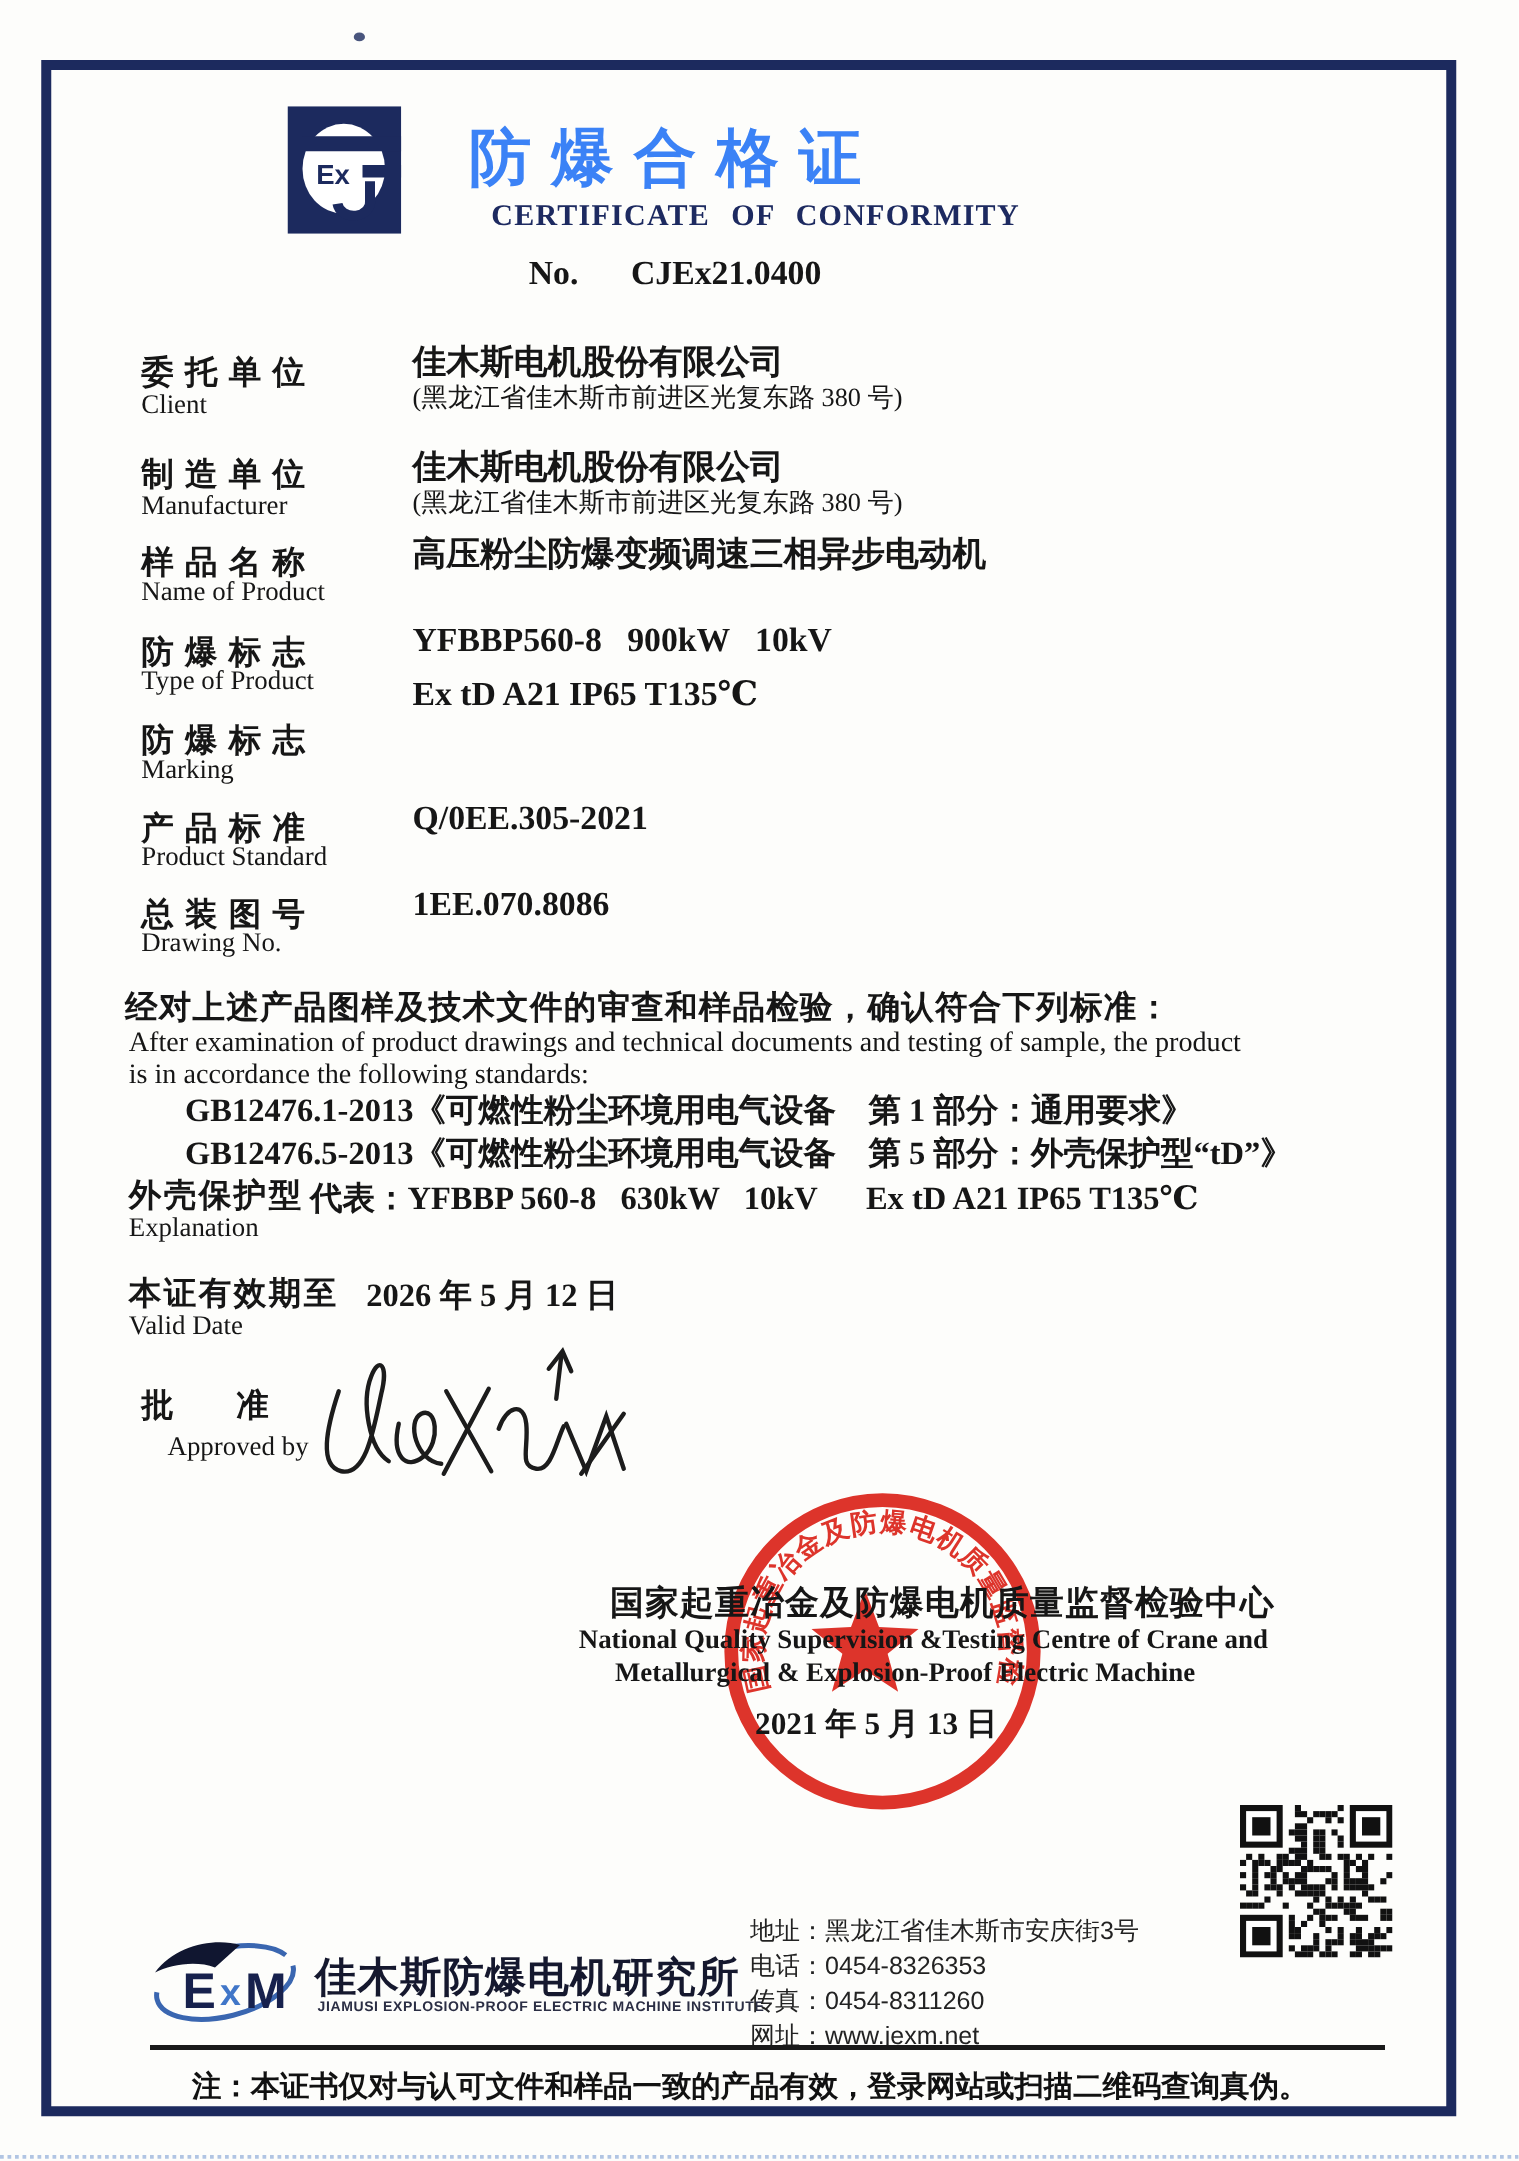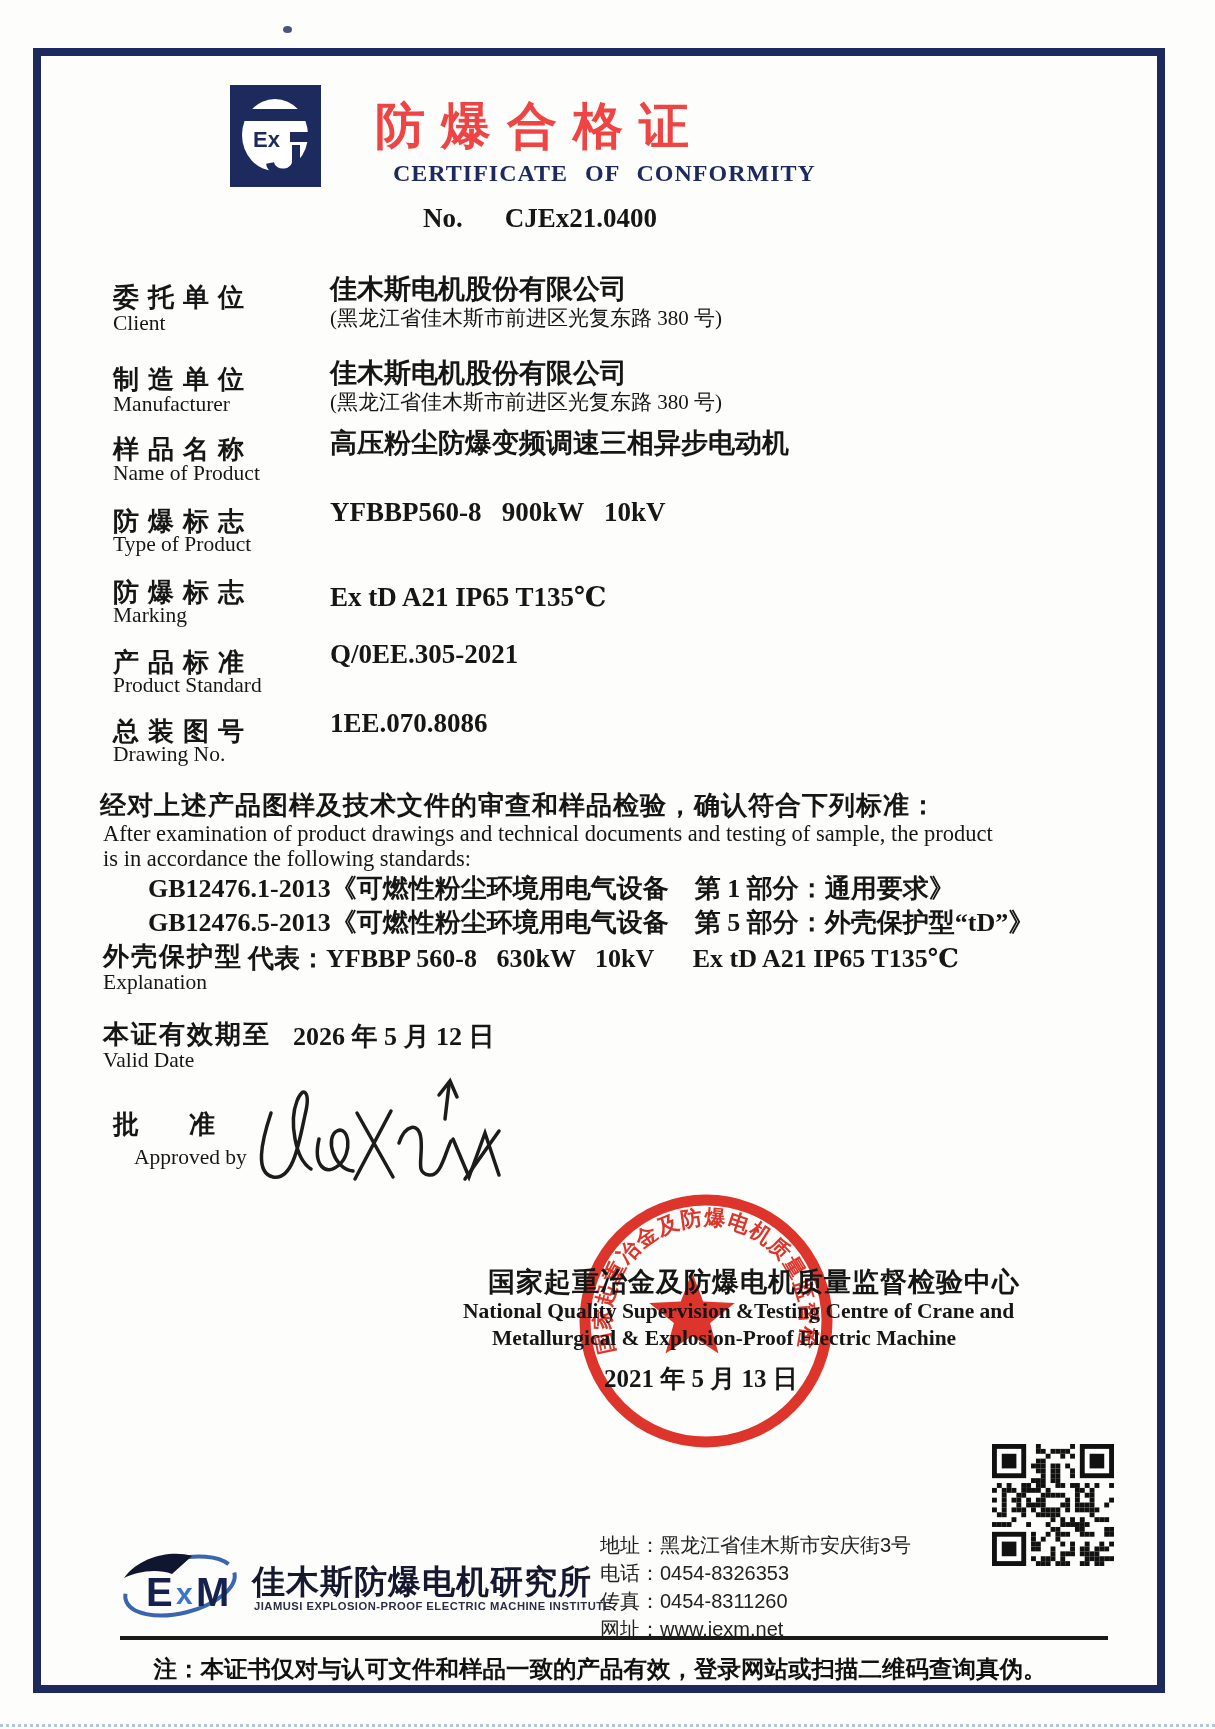--- a/index.html
+++ b/index.html
@@ -3,21 +3,21 @@
 <meta charset="utf-8">
 <style>
   html,body{margin:0;padding:0;background:#ffffff;}
   .page{position:relative;width:1215px;height:1729px;background:#fdfdfb;overflow:hidden;
         font-family:"Liberation Serif","DejaVu Serif",serif;color:#161616;}
   .abs{position:absolute;}
   .frame{left:33px;top:48px;width:1132px;height:1645px;border:8px solid #1c2a5e;box-sizing:border-box;}
   .topdot{left:283px;top:26px;width:9px;height:7px;background:#1c2a5e;border-radius:50%;opacity:.8;}
   .scanline{left:0;top:1724px;width:1215px;border-top:3px dotted #7fa0d4;opacity:.6;}
 
-  .title-cn{left:375px;top:93px;font-size:50px;font-weight:bold;color:#ef4444;letter-spacing:16px;
+  .title-cn{left:375px;top:93px;font-size:50px;font-weight:bold;color:#3b82f6;letter-spacing:16px;
             font-family:"Liberation Sans","DejaVu Sans",sans-serif;white-space:nowrap;}
   .title-en{left:393px;top:160px;font-size:24px;font-weight:bold;color:#1d2a60;letter-spacing:1px;word-spacing:10px;white-space:nowrap;}
   .no-line{left:423px;top:203px;font-size:27px;font-weight:600;white-space:nowrap;}
   .no-line .gap{display:inline-block;width:42px;}
 
   .cl{font-size:26px;font-weight:600;letter-spacing:9px;white-space:nowrap;}
   .el{font-size:21.5px;white-space:nowrap;}
   .val{font-size:27px;font-weight:600;white-space:pre;}
   .valb{font-size:27px;font-weight:bold;white-space:pre;}
   .sub{font-size:21px;white-space:pre;}
@@ -79,21 +79,21 @@
   <div class="abs cl" style="left:113px;top:432px;">样品名称</div>
   <div class="abs el" style="left:113px;top:461px;">Name of Product</div>
   <div class="abs val" style="left:330px;top:425px;">高压粉尘防爆变频调速三相异步电动机</div>
 
   <div class="abs cl" style="left:113px;top:504px;">防爆标志</div>
   <div class="abs el" style="left:113px;top:532px;">Type of Product</div>
   <div class="abs valb" style="left:330px;top:497px;">YFBBP560-8   900kW   10kV</div>
 
   <div class="abs cl" style="left:113px;top:575px;">防爆标志</div>
   <div class="abs el" style="left:113px;top:603px;">Marking</div>
-  <div class="abs valb" style="left:330px;top:581px;">Ex tD A21 IP65 T135℃</div>
+  <div class="abs valb" style="left:330px;top:540px;">Ex tD A21 IP65 T135℃</div>
 
   <div class="abs cl" style="left:113px;top:645px;">产品标准</div>
   <div class="abs el" style="left:113px;top:673px;">Product Standard</div>
   <div class="abs valb" style="left:330px;top:639px;">Q/0EE.305-2021</div>
 
   <div class="abs cl" style="left:113px;top:714px;">总装图号</div>
   <div class="abs el" style="left:113px;top:742px;">Drawing No.</div>
   <div class="abs valb" style="left:330px;top:708px;">1EE.070.8086</div>
 
   <div class="abs para-cn" style="left:100px;top:788px;">经对上述产品图样及技术文件的审查和样品检验，确认符合下列标准：</div>

